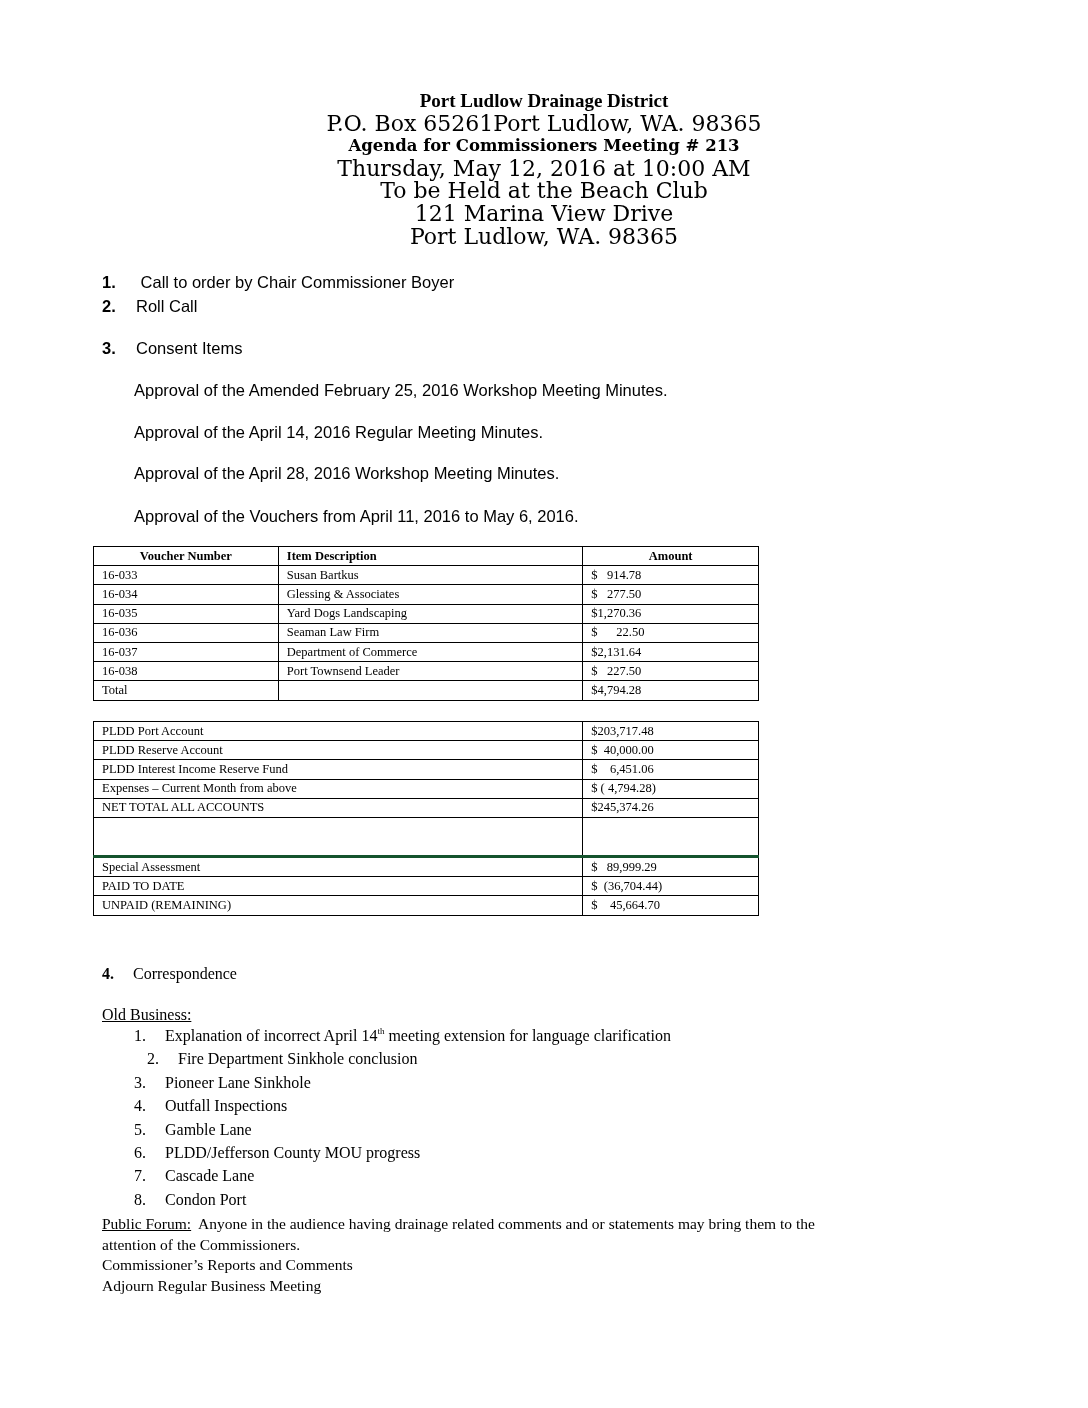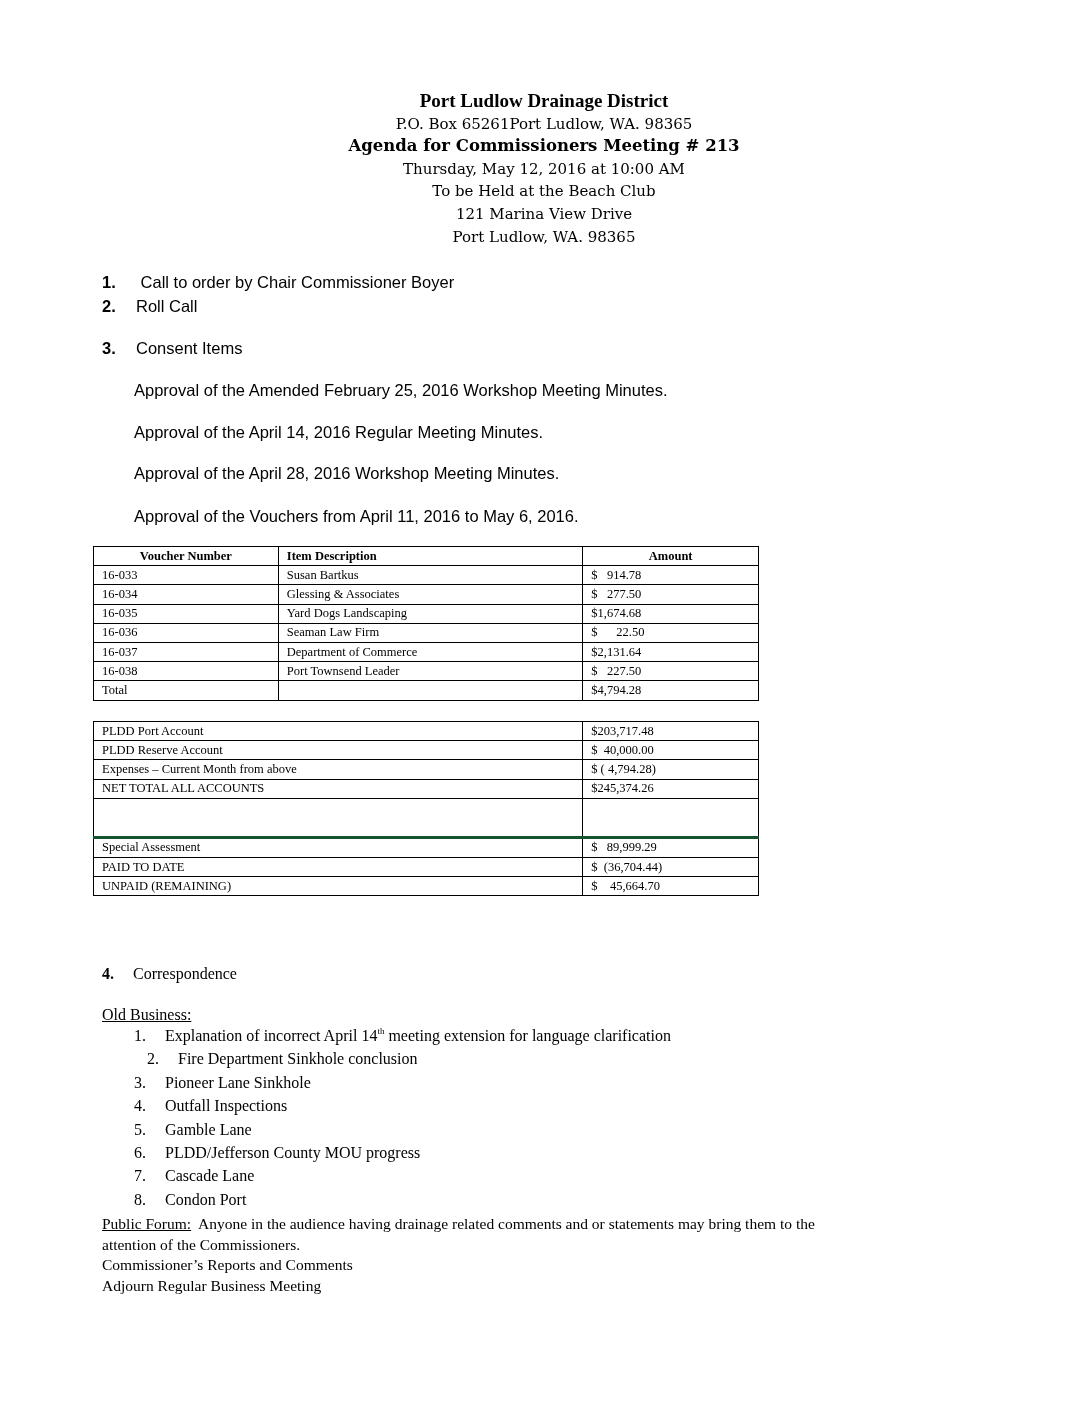--- a/index.html
+++ b/index.html
@@ -1,20 +1,20 @@
 <!DOCTYPE html>
 <html><head>
 <meta charset="utf-8">
 <style>
   html, body { margin: 0; padding: 0; background: #ffffff; }
   body { width: 1088px; height: 1408px; position: relative; overflow: hidden; color: #000; }
   .page { position: absolute; left: 0; top: 0; width: 1088px; height: 1408px; padding-left: 20px; }
 
   .hdr { position: absolute; left: 0; width: 1088px; text-align: center; font-family: "DejaVu Serif", serif; }
-  .hdr-line { height: 22.6px; line-height: 22.6px; font-size: 15px; }
+  .hdr-line { height: 22.6px; line-height: 22.6px; font-size: 22px; }
   .hdr-bold { font-weight: bold; font-size: 16.5px; }
   .hdr-title { font-family: "Liberation Serif", serif; font-weight: bold; font-size: 19px; }
 
   .cal { font-family: "Liberation Sans", sans-serif; font-size: 16.5px; position: absolute; white-space: nowrap; }
   .num-bold { font-weight: bold; display: inline-block; width: 34px; }
 
   .tnr { font-family: "Liberation Serif", serif; position: absolute; white-space: nowrap; }
 
   table.grid { position: absolute; border-collapse: collapse; font-family: "Liberation Serif", serif; font-size: 12.5px; }
   table.grid td, table.grid th { border: 1.6px solid #000; padding: 0 8px; height: 18.2px; line-height: 17px; text-align: left; font-weight: normal; white-space: pre; }
@@ -76,21 +76,21 @@
       <td>$   914.78</td>
     </tr>
     <tr>
       <td>16-034</td>
       <td>Glessing &amp; Associates</td>
       <td>$   277.50</td>
     </tr>
     <tr>
       <td>16-035</td>
       <td>Yard Dogs Landscaping</td>
-      <td>$1,674.68</td>
+      <td>$1,270.36</td>
     </tr>
     <tr>
       <td>16-036</td>
       <td>Seaman Law Firm</td>
       <td>$      22.50</td>
     </tr>
     <tr>
       <td>16-037</td>
       <td>Department of Commerce</td>
       <td>$2,131.64</td>
@@ -114,20 +114,24 @@
         <col style="width:176px">
       </colgroup>
     <tbody>
         <tr>
       <td>PLDD Port Account</td>
       <td>$203,717.48</td>
     </tr>
     <tr>
       <td>PLDD Reserve Account</td>
       <td>$  40,000.00</td>
+    </tr>
+    <tr>
+      <td>PLDD Interest Income Reserve Fund</td>
+      <td>$    6,451.06</td>
     </tr>
     <tr>
       <td>Expenses – Current Month from above</td>
       <td>$ ( 4,794.28)</td>
     </tr>
     <tr>
       <td>NET TOTAL ALL ACCOUNTS</td>
       <td>$245,374.26</td>
     </tr>
     <tr class="tall">

